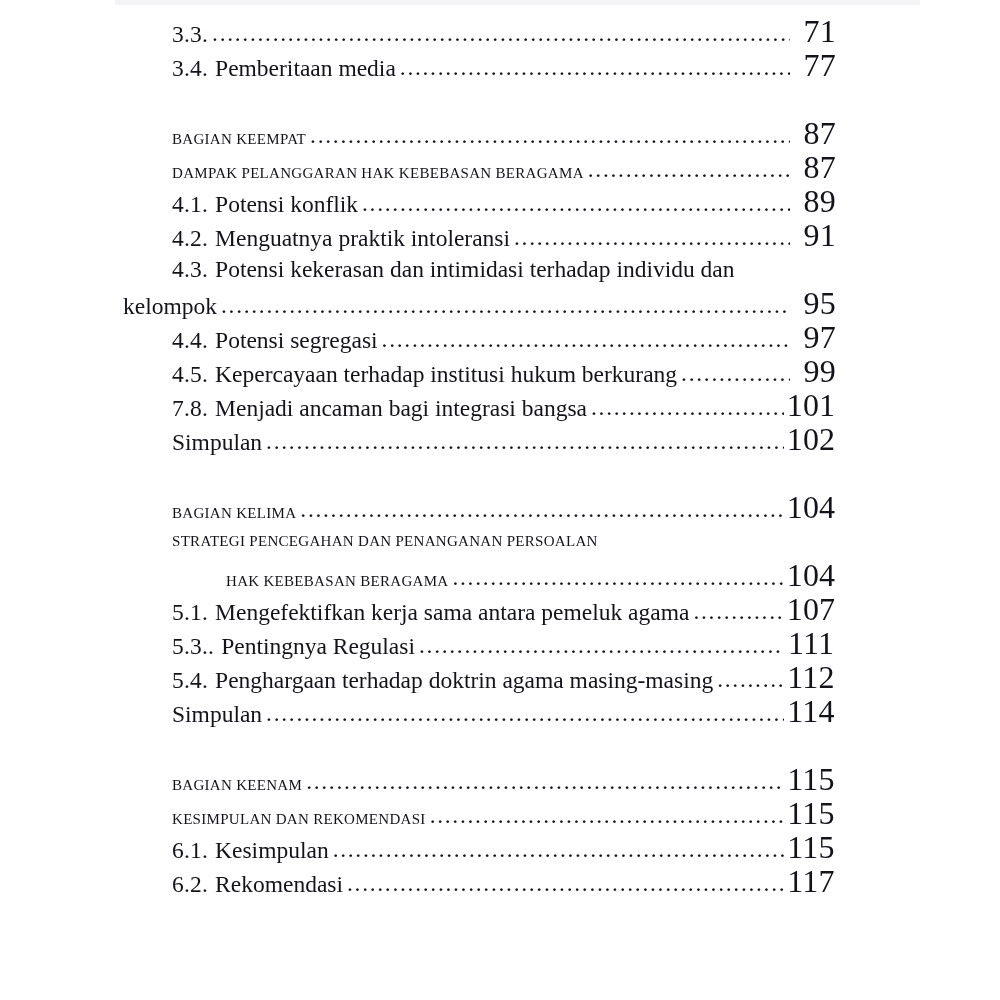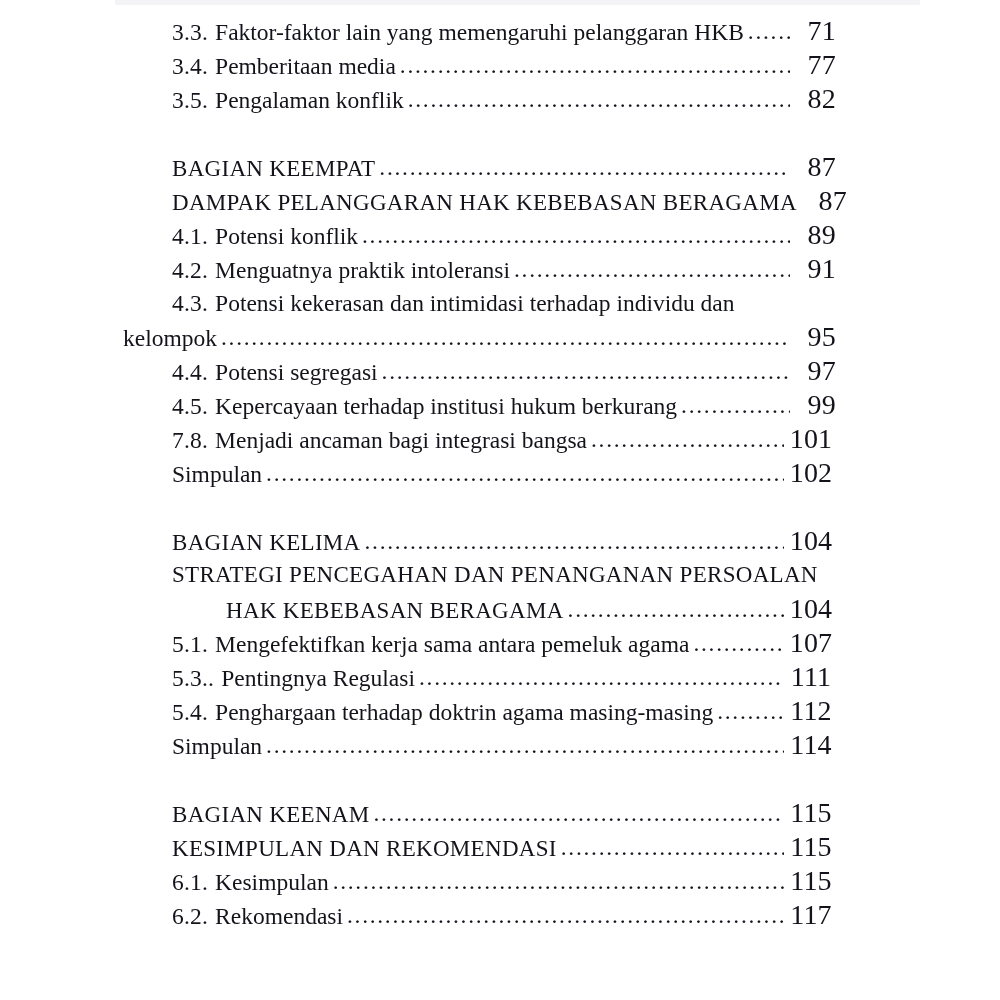--- a/index.html
+++ b/index.html
@@ -68,21 +68,21 @@
     flex: 0 0 auto;
     padding-left: 7px;
   }
   .entry.noNum .title {
     padding-left: 0;
   }
 
   
   .entry.part .title,
   .entry.part .num {
-    font-size: 23px;
+    font-size: 15px;
     letter-spacing: 0.3px;
   }
 
   
   .entry.cont {
     margin-left: 115px;
   }
   .entry.cont.deep {
     margin-left: 218px;
   }
@@ -102,53 +102,46 @@
   .leader::after {
     content: "........................................................................"
              "........................................................................";
   }
   .entry.nodots .leader::after { content: ""; }
 
   .page {
     flex: 0 0 auto;
     width: 44px;
     text-align: right;
-    font-size: 28px;
+    font-size: 32px;
     letter-spacing: 0.2px;
   }
   
   .page.wide3 {
     width: 50px;
     text-align: center;
   }
 </style>
 </head>
 <body>
 
 <div id="scan-edge"></div>
 
 <div id="toc">
     <div class="group">
       <div class="entry">
         <span class="num">3.3.</span>
-        <span class="title">Faktor-faktor lain yang memengaruhi pelanggaran HKB</span>
         <span class="leader"></span>
         <span class="page">71</span>
       </div>
       <div class="entry">
         <span class="num">3.4.</span>
         <span class="title">Pemberitaan media</span>
         <span class="leader"></span>
         <span class="page">77</span>
-      </div>
-      <div class="entry">
-        <span class="num">3.5.</span>
-        <span class="title">Pengalaman konflik</span>
-        <span class="leader"></span>
-        <span class="page">82</span>
       </div>
     </div>
     <div class="group">
       <div class="entry part noNum">
         <span class="title">BAGIAN KEEMPAT</span>
         <span class="leader"></span>
         <span class="page">87</span>
       </div>
       <div class="entry part noNum">
         <span class="title">DAMPAK PELANGGARAN HAK KEBEBASAN BERAGAMA</span>

